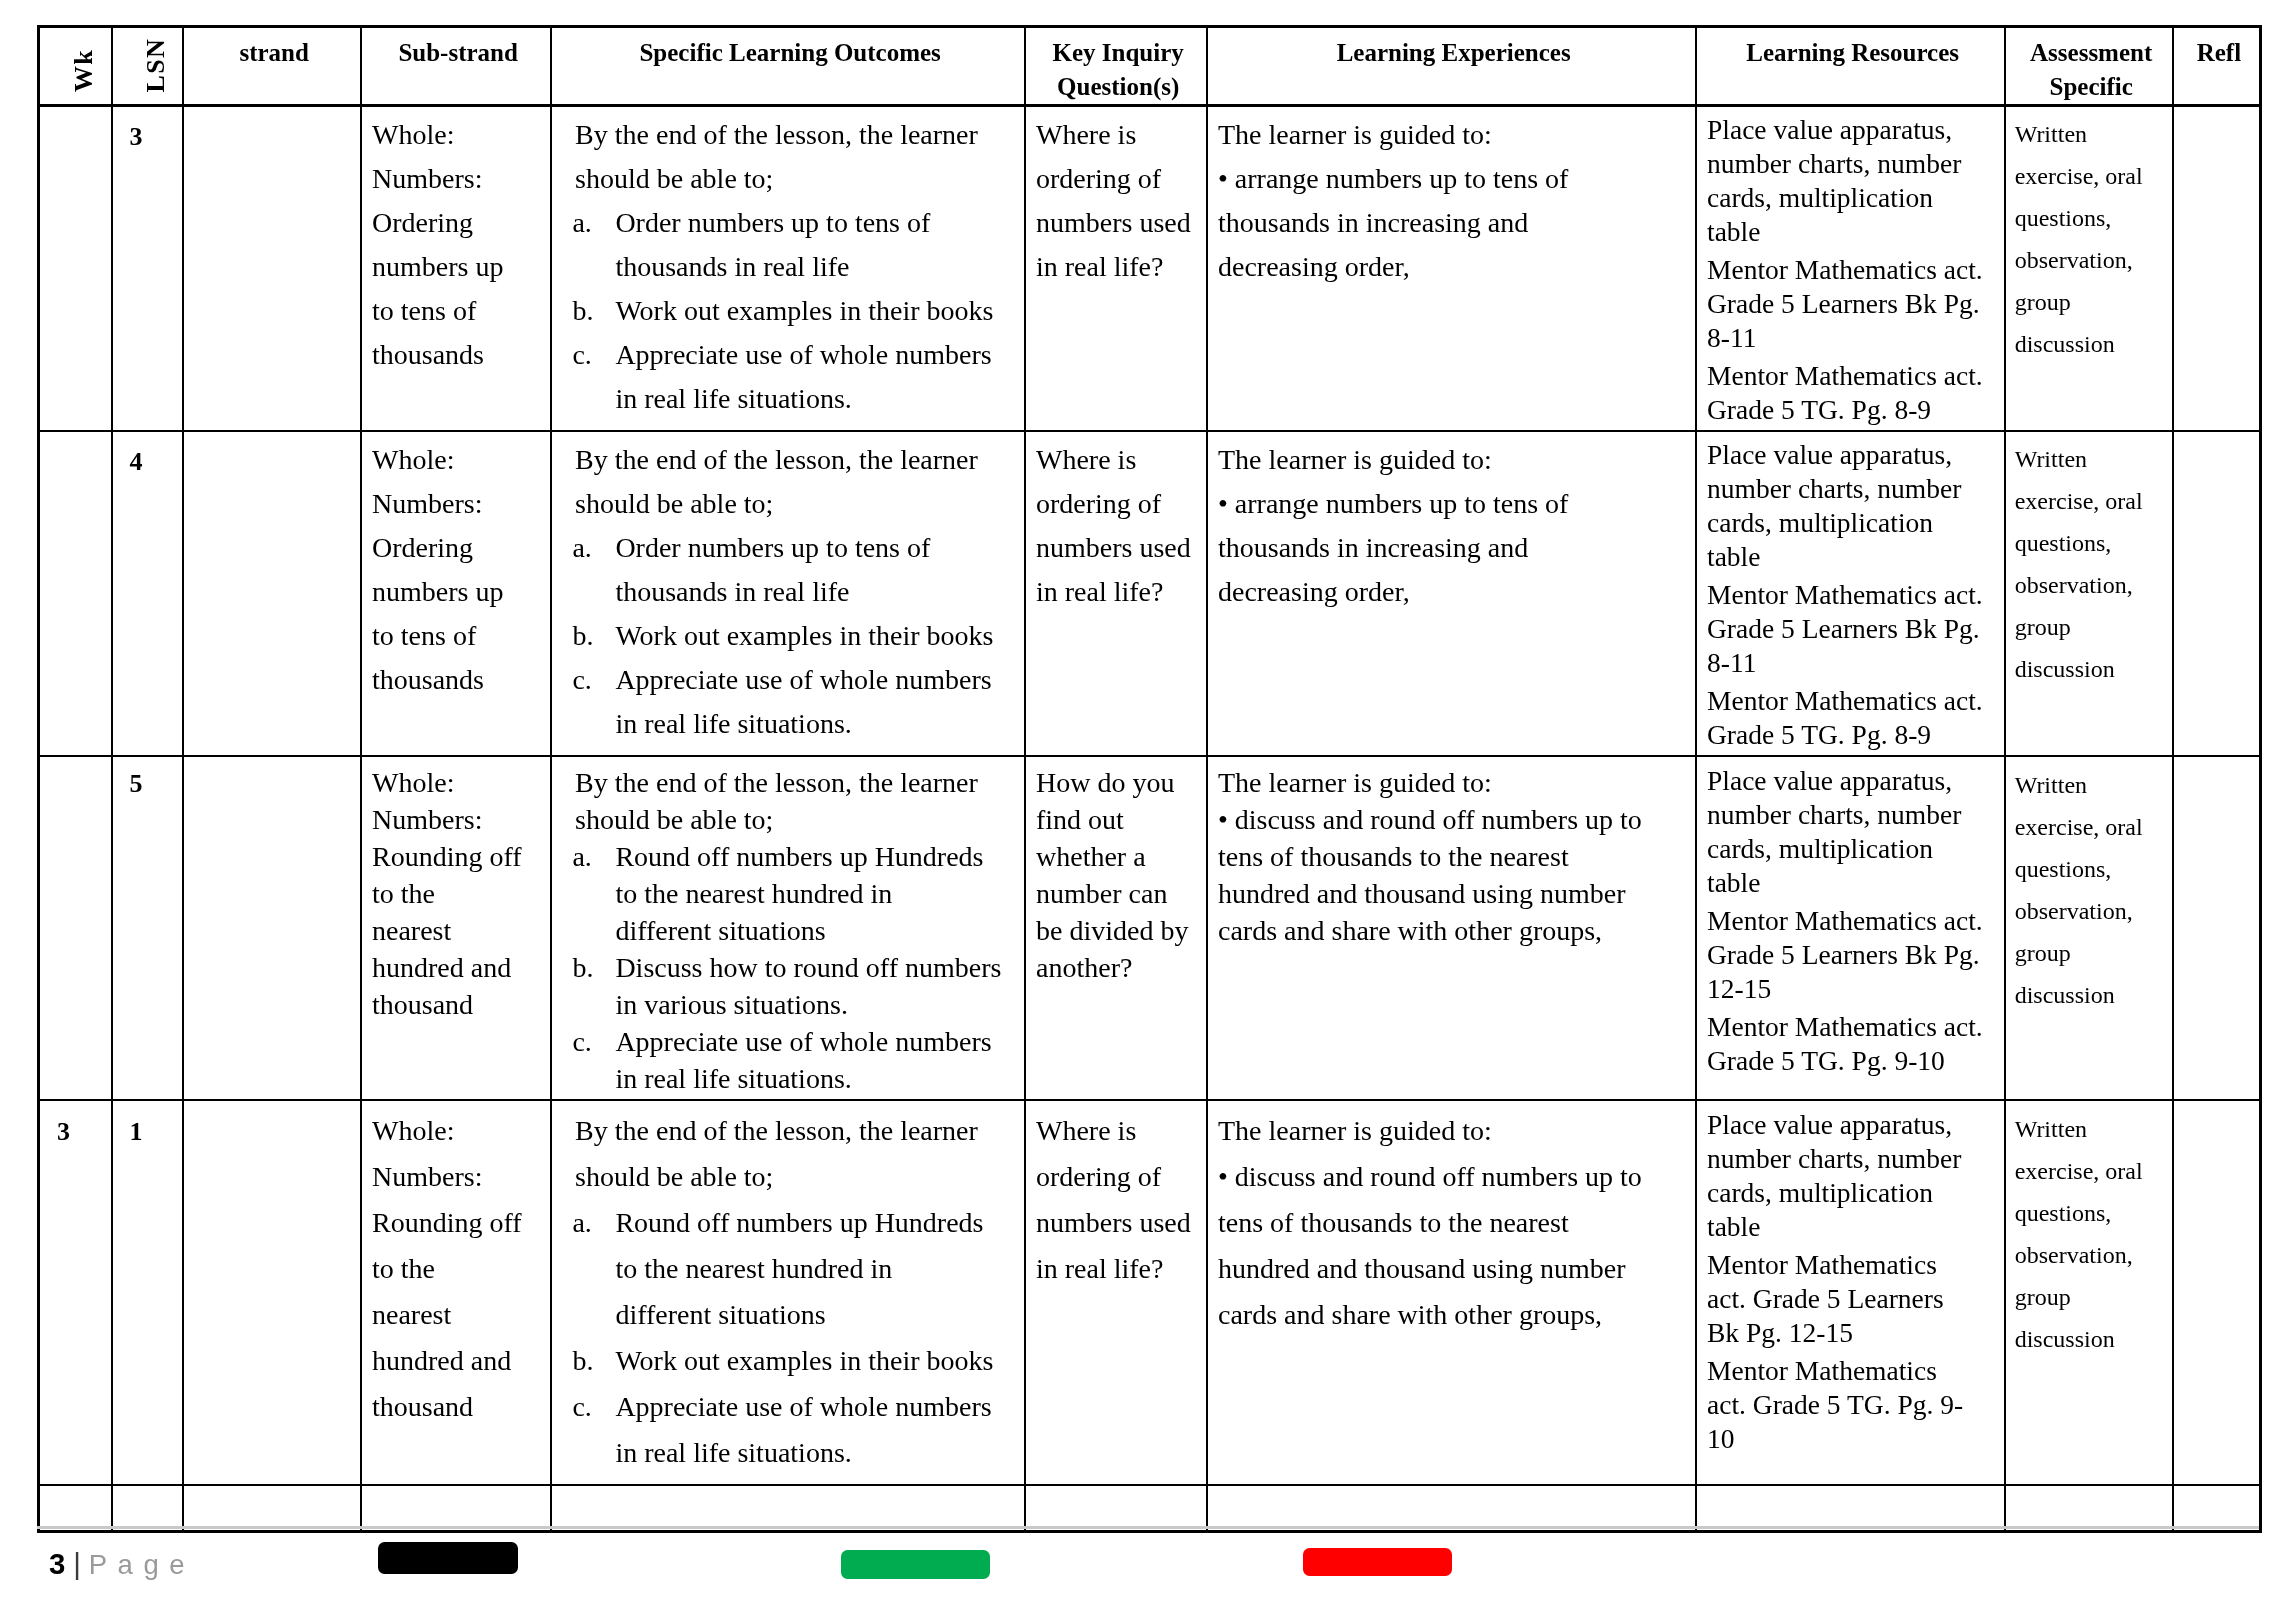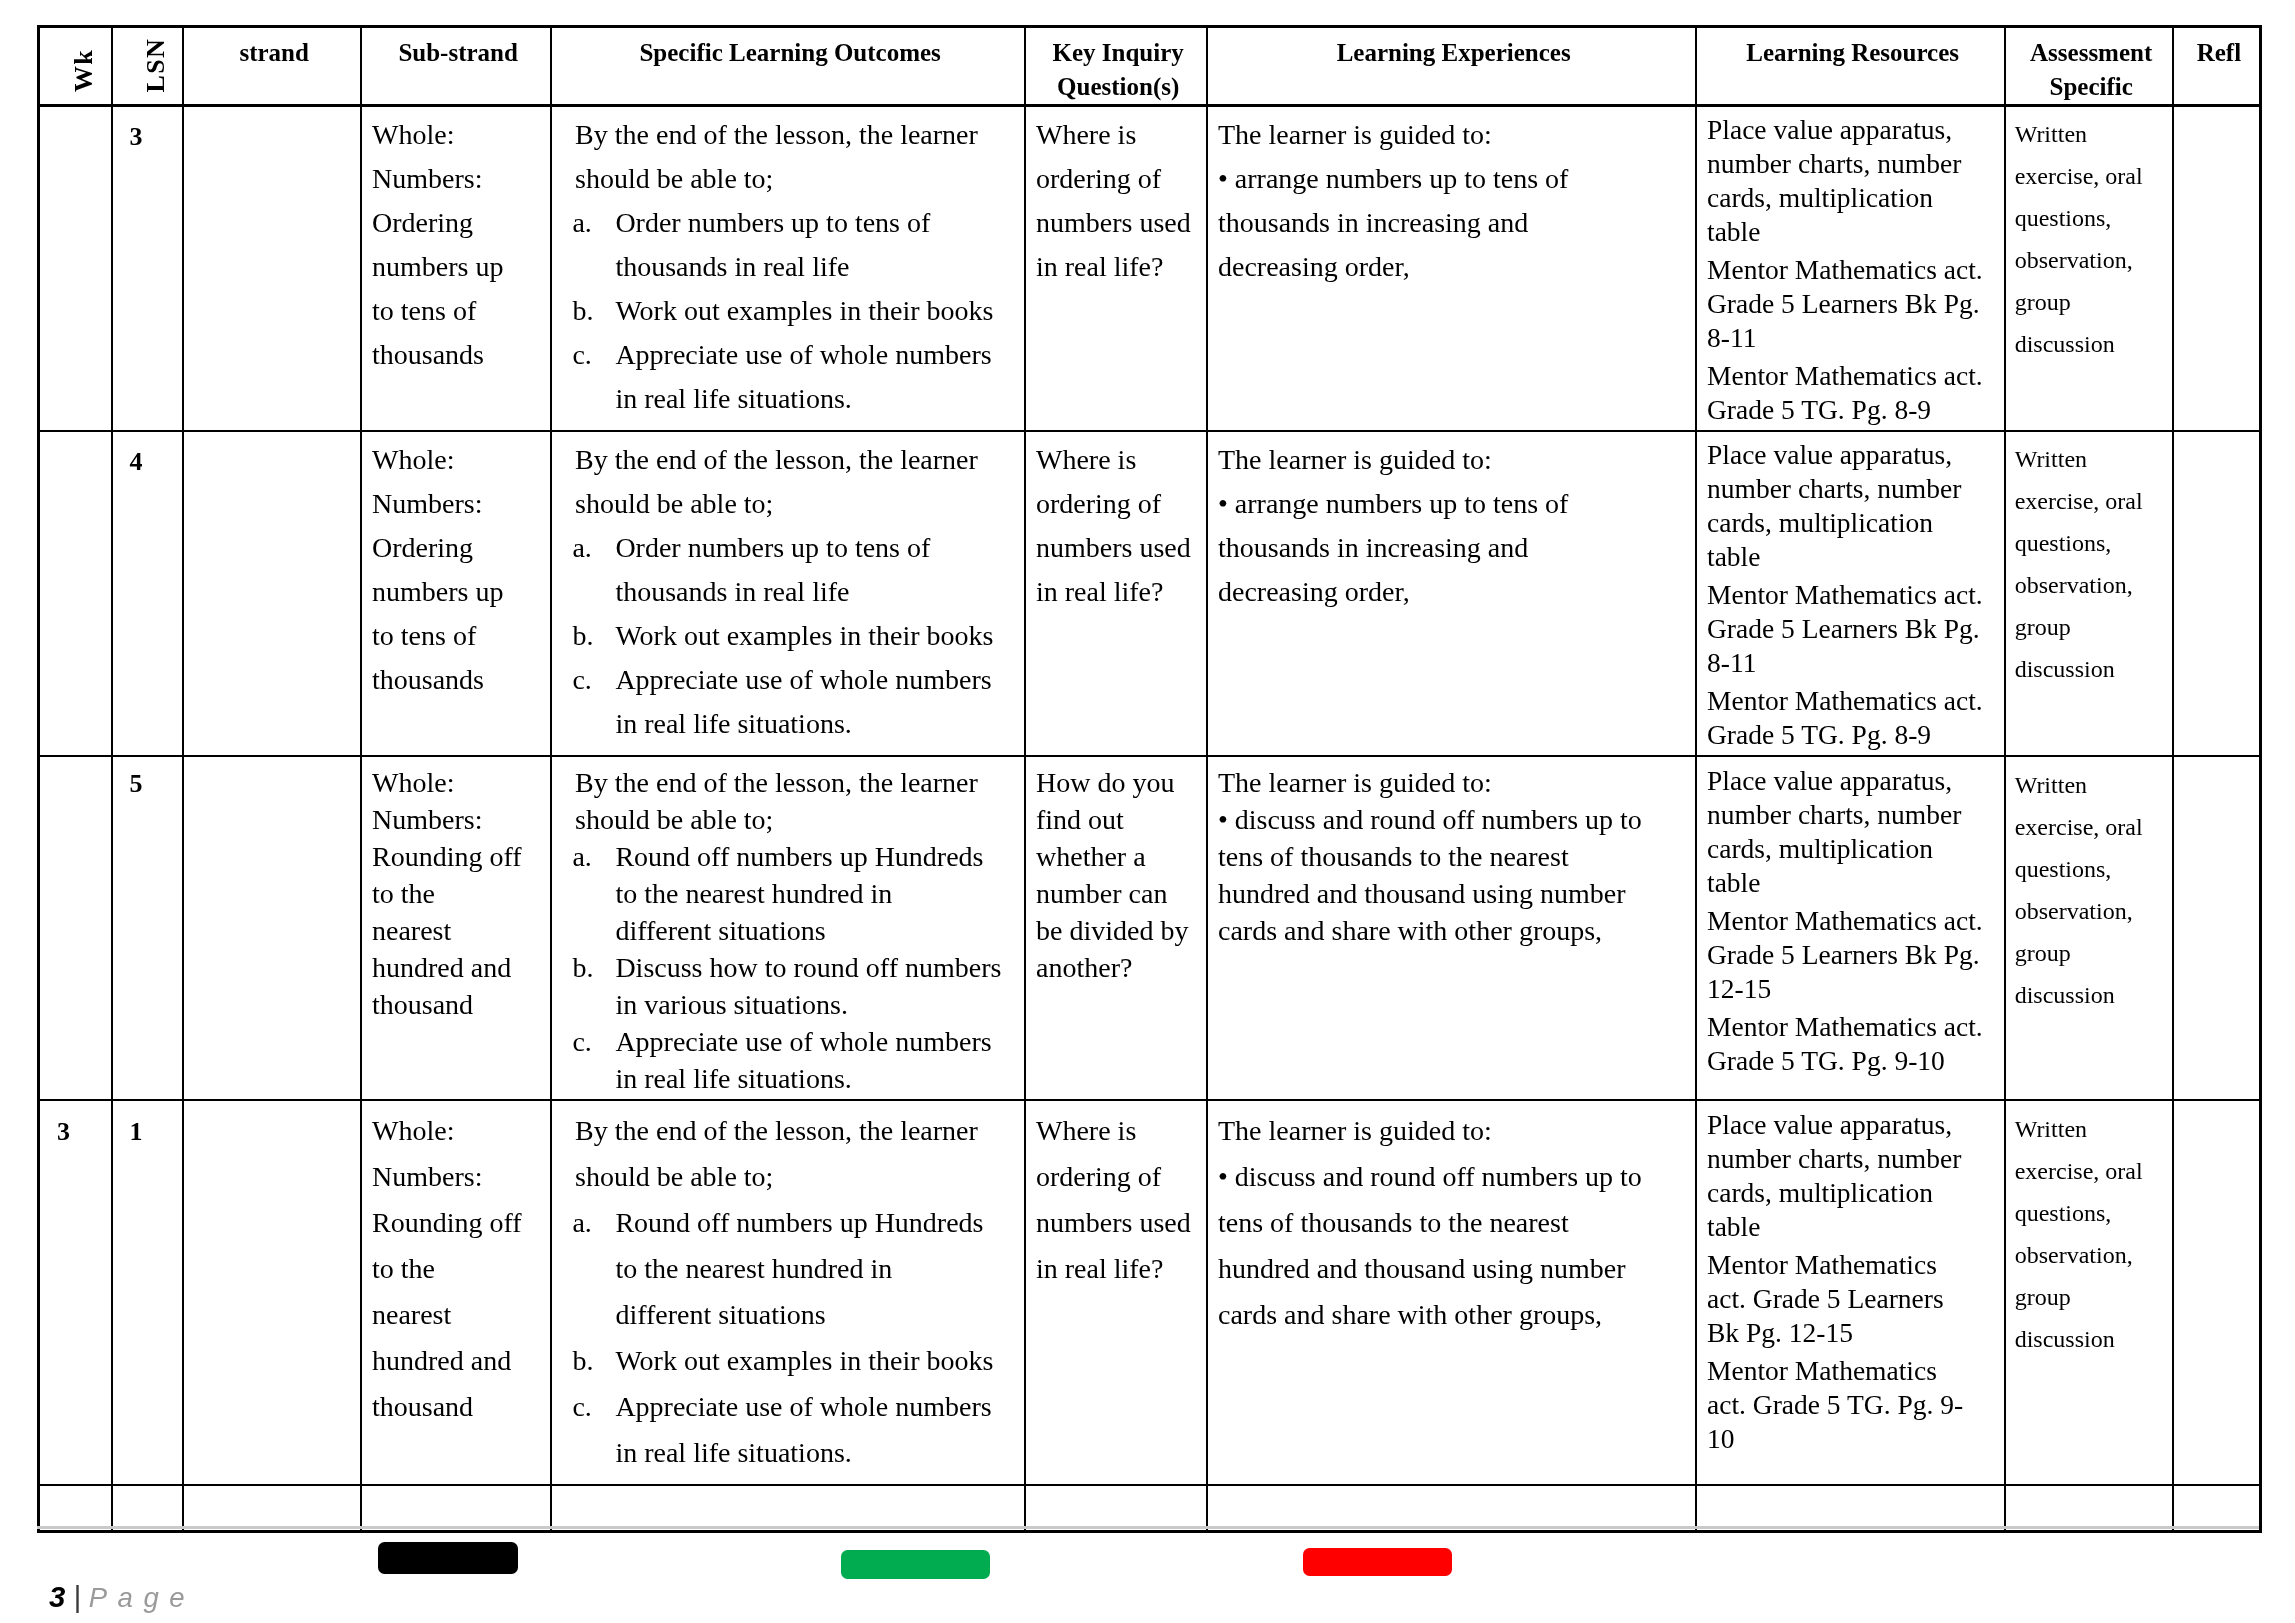--- a/index.html
+++ b/index.html
@@ -34,21 +34,21 @@
 
   .t{white-space:pre-line;}
   .slo-intro{margin-left:15.7px;}
   ol.slo-list{list-style:none;margin:0;padding:0;counter-reset:slo;}
   ol.slo-list li{counter-increment:slo;position:relative;padding-left:56px;}
   ol.slo-list li::before{content:counter(slo,lower-alpha) ".";position:absolute;left:13px;top:0;}
   .res-ref{margin-top:4px;}
 
   
   .footer-rule{position:absolute;left:37px;top:1526px;width:2222px;height:2.6px;background:#c9c9c9;}
-  .footer-text{position:absolute;left:49px;top:1580px;font-family:"Liberation Sans",sans-serif;font-size:29.4px;color:#000;font-style:italic;}
+  .footer-text{position:absolute;left:49px;top:1547px;font-family:"Liberation Sans",sans-serif;font-size:29.4px;color:#000;}
   .pg-num{font-weight:bold;}
   .pg-sep{margin:0 7.9px;color:#3a3a3a;}
   .pg-label{color:#9a9a9a;letter-spacing:10.5px;font-size:27.5px;}
   .bar{position:absolute;border-radius:6.5px;}
   .bar-black{left:378px;top:1542px;width:140px;height:32px;}
   .bar-green{left:841px;top:1550px;width:149px;height:29.4px;}
   .bar-red{left:1303px;top:1548px;width:149px;height:28px;}
 </style>
 </head>
 <body>

